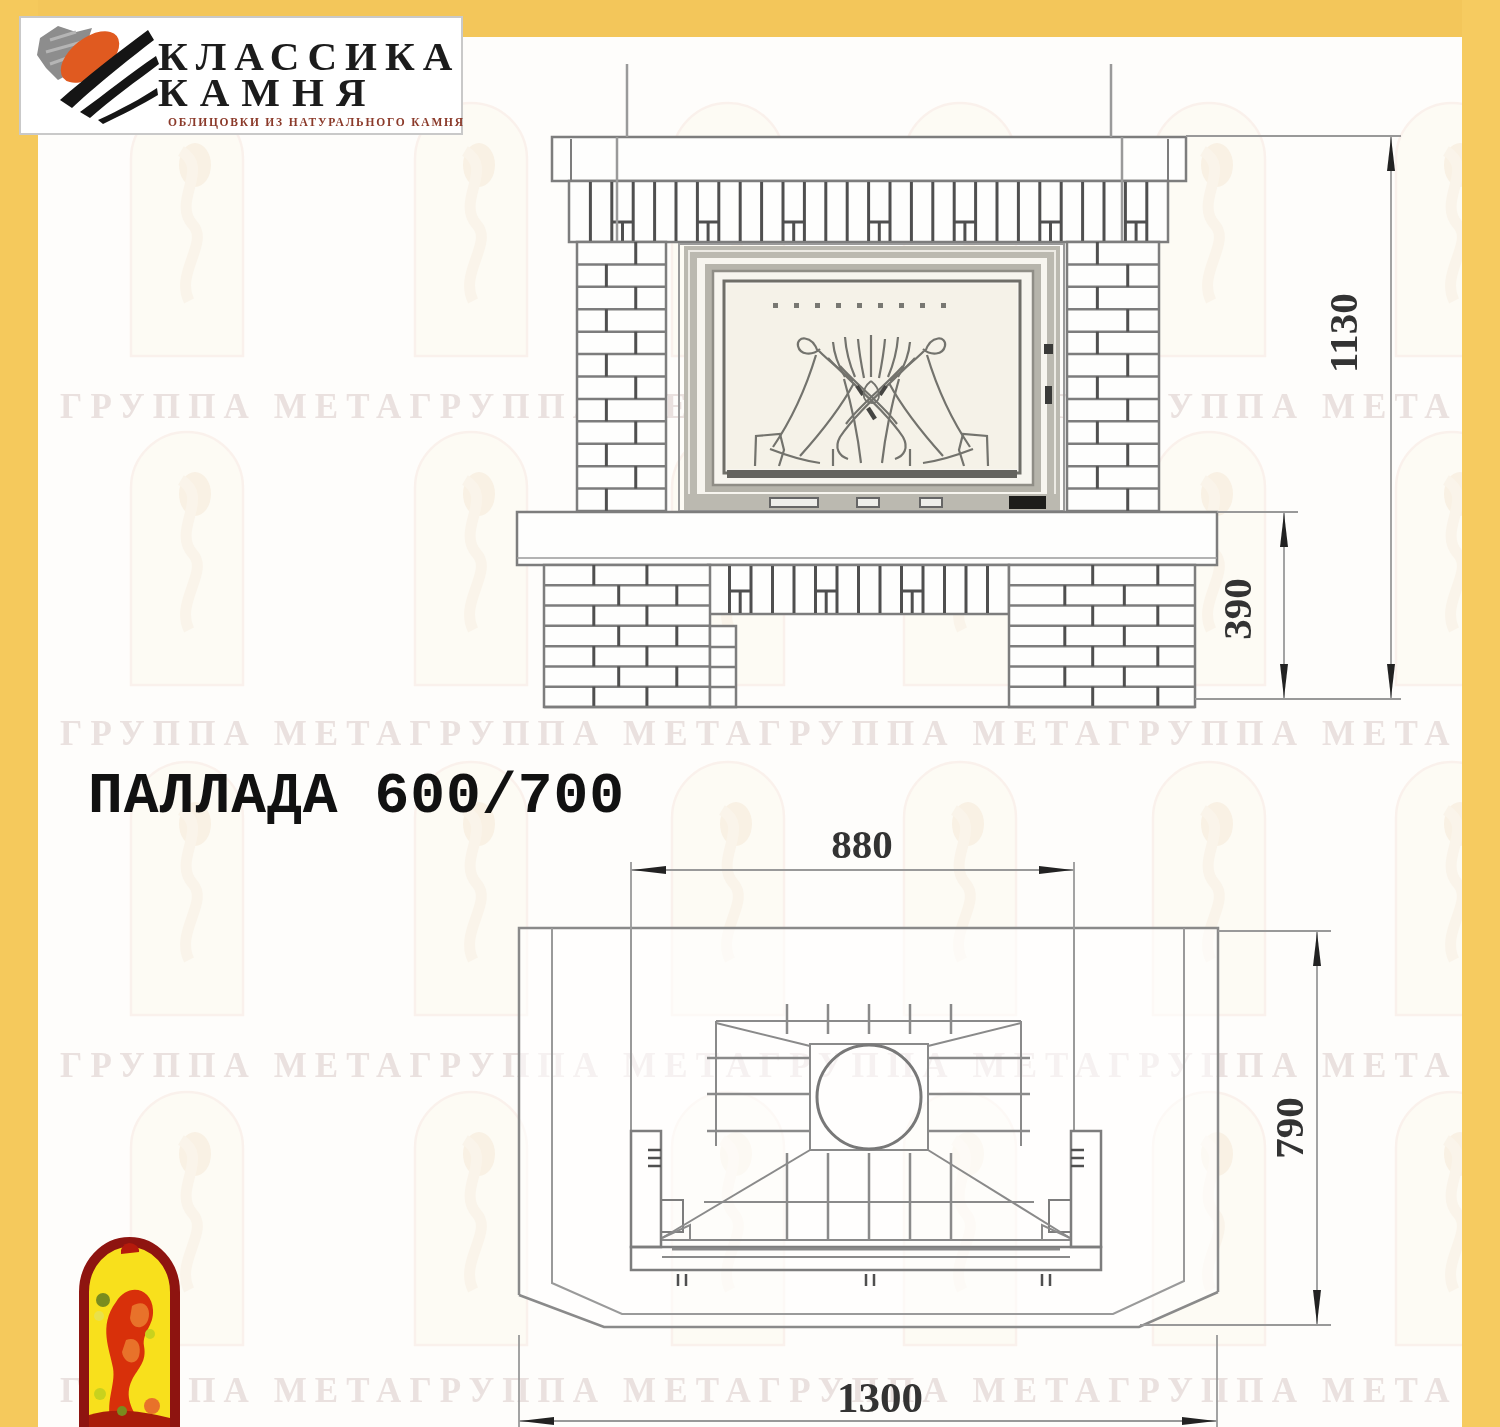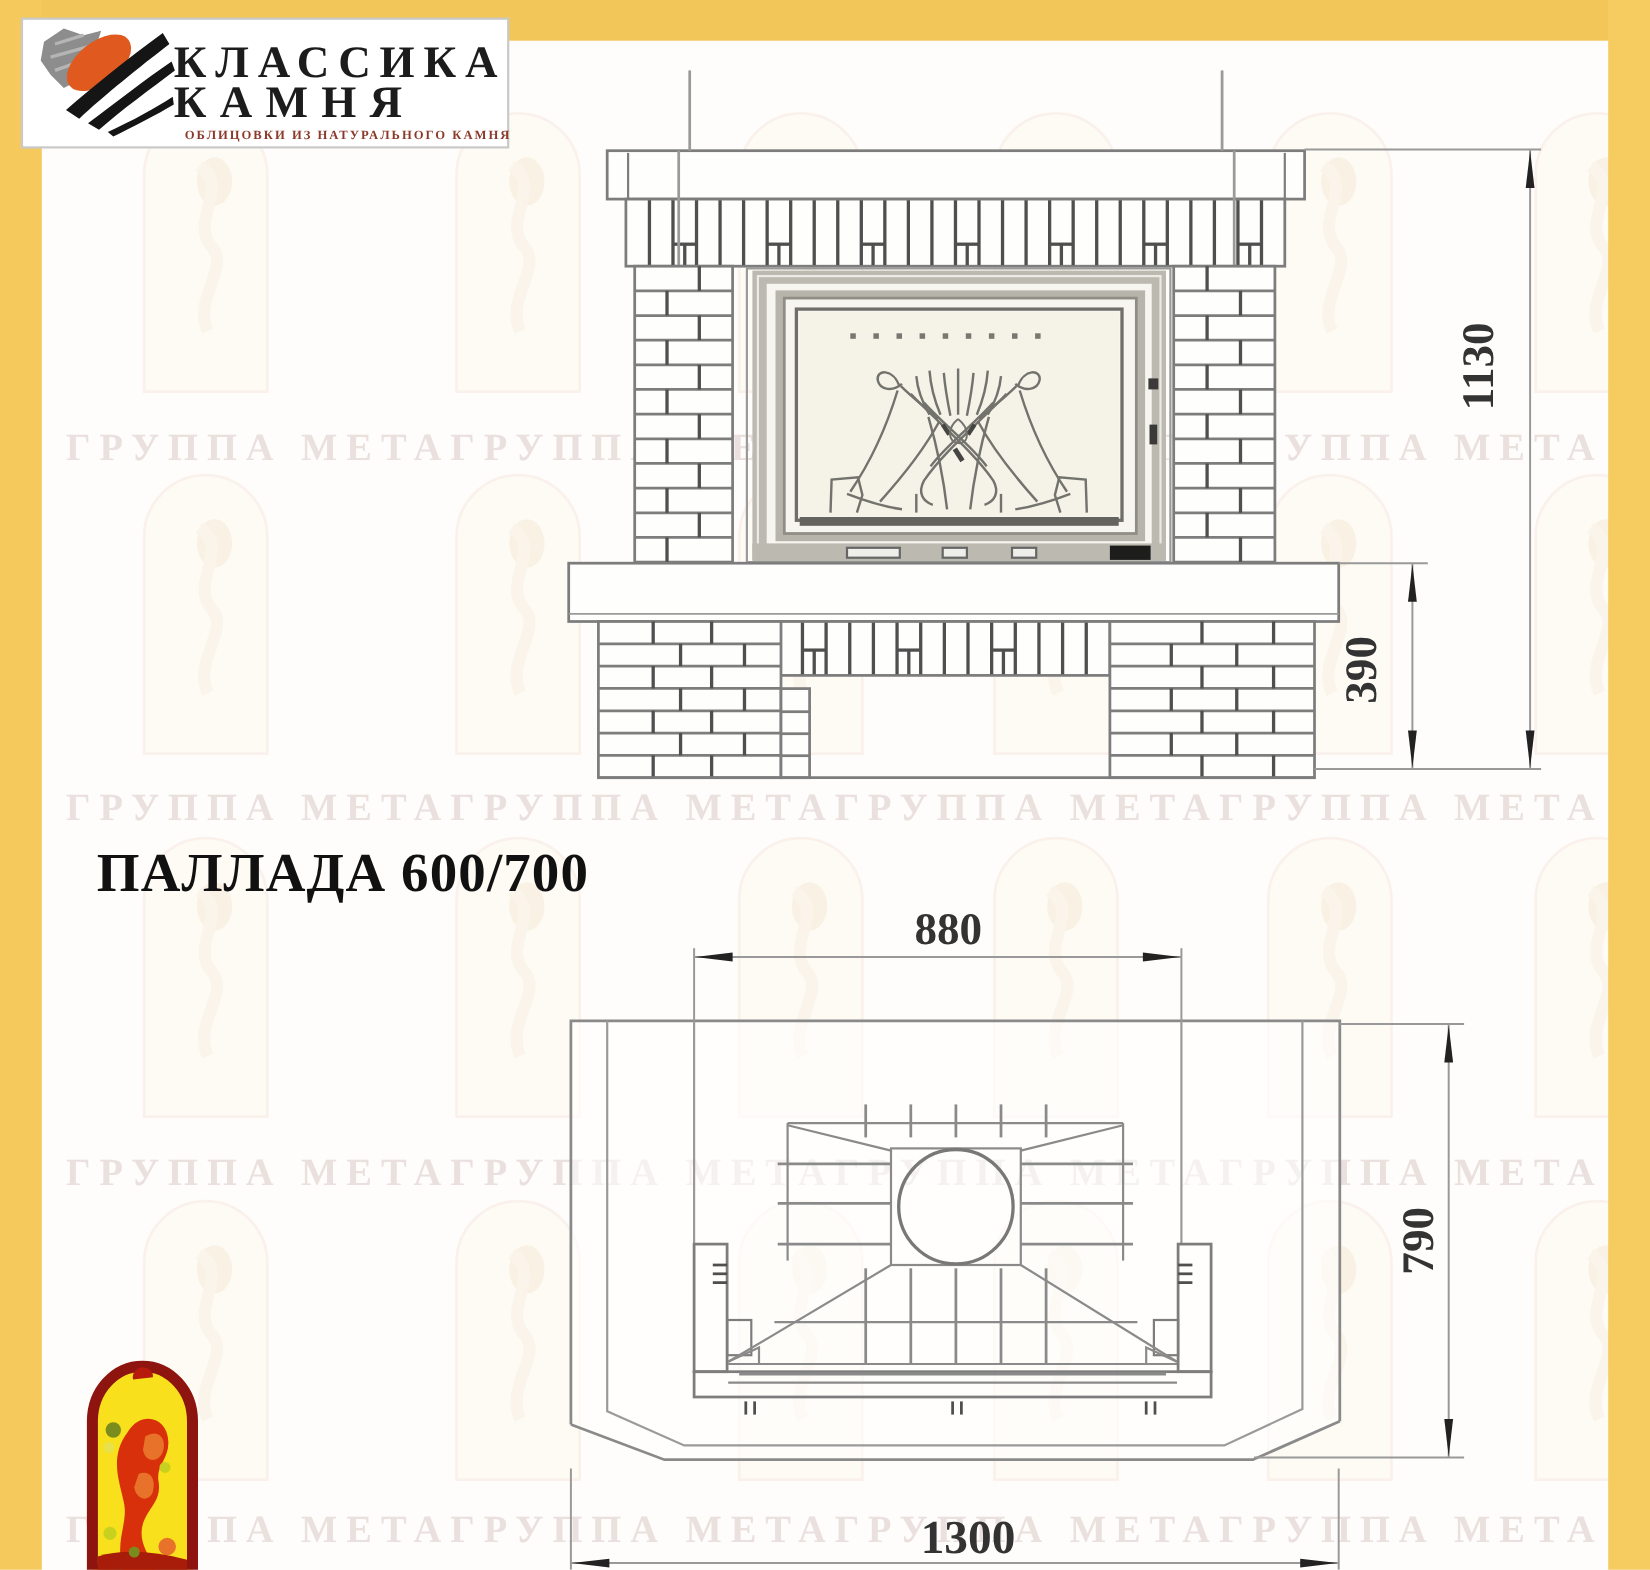--- a/index.html
+++ b/index.html
@@ -93,21 +93,21 @@
 <text x="60" y="1402" font-family="Liberation Serif, serif" font-size="35" font-weight="bold" fill="#eae1df" letter-spacing="5.5" textLength="1395">ГРУППА МЕТАГРУППА МЕТАГРУППА МЕТАГРУППА МЕТА</text>
 </g>
 </svg>
 
 <div class="abs" style="left:0;top:0;width:1500px;height:37px;background:#f3c65a;"></div>
 
 <div class="abs" style="left:0;top:0;width:38px;height:1427px;background:#f5c95c;"></div>
 
 <div class="abs" style="left:1462px;top:0;width:38px;height:1427px;background:#f6cb60;"></div>
 
-<div style="position:absolute;left:88px;top:764px;font-family:Liberation Serif, serif;font-weight:bold;font-size:50px;color:#111;letter-spacing:1px;">ПАЛЛАДА 600/700</div>
+<div style="position:absolute;left:88px;top:764px;font-family:Liberation Mono, monospace;font-weight:bold;font-size:58px;color:#111;letter-spacing:1px;">ПАЛЛАДА 600/700</div>
 
 <svg class="abs" style="left:0;top:0" width="1500" height="1427">
 
 <g>
 <rect x="552" y="137" width="634" height="44" stroke="#7d7d7d" stroke-width="2.5" fill="#fefefd"></rect>
 </g>
 
 <g>
 <rect x="569" y="181" width="599" height="61" stroke="#7d7d7d" stroke-width="2.5" fill="#fefefd"></rect>
 <line x1="590.4" y1="182" x2="590.4" y2="241" stroke="#4f4f4f" stroke-width="3" stroke-linecap="butt"></line>

